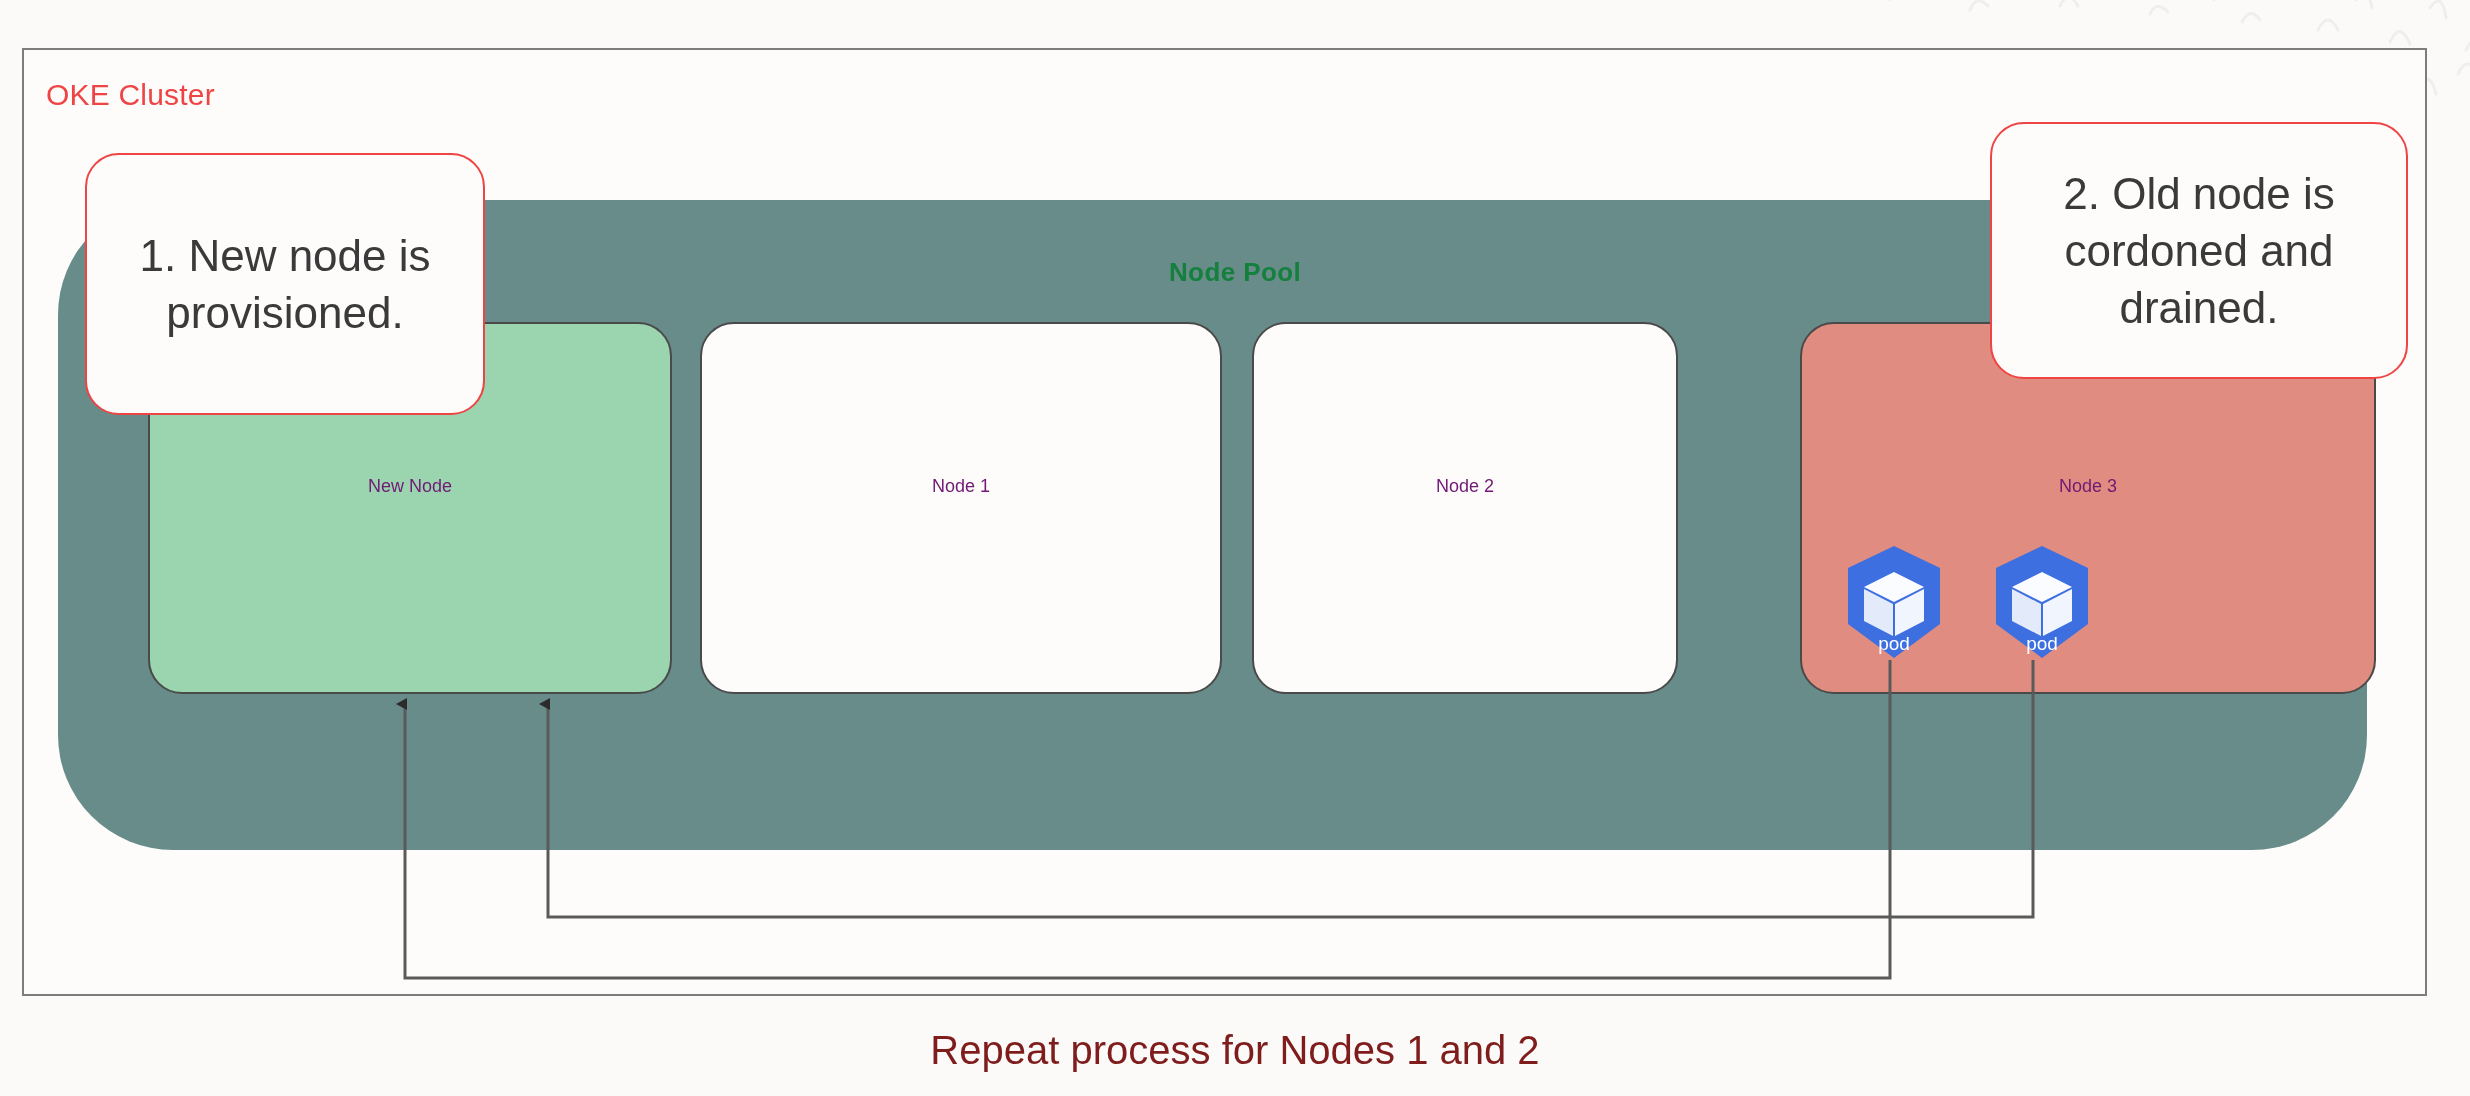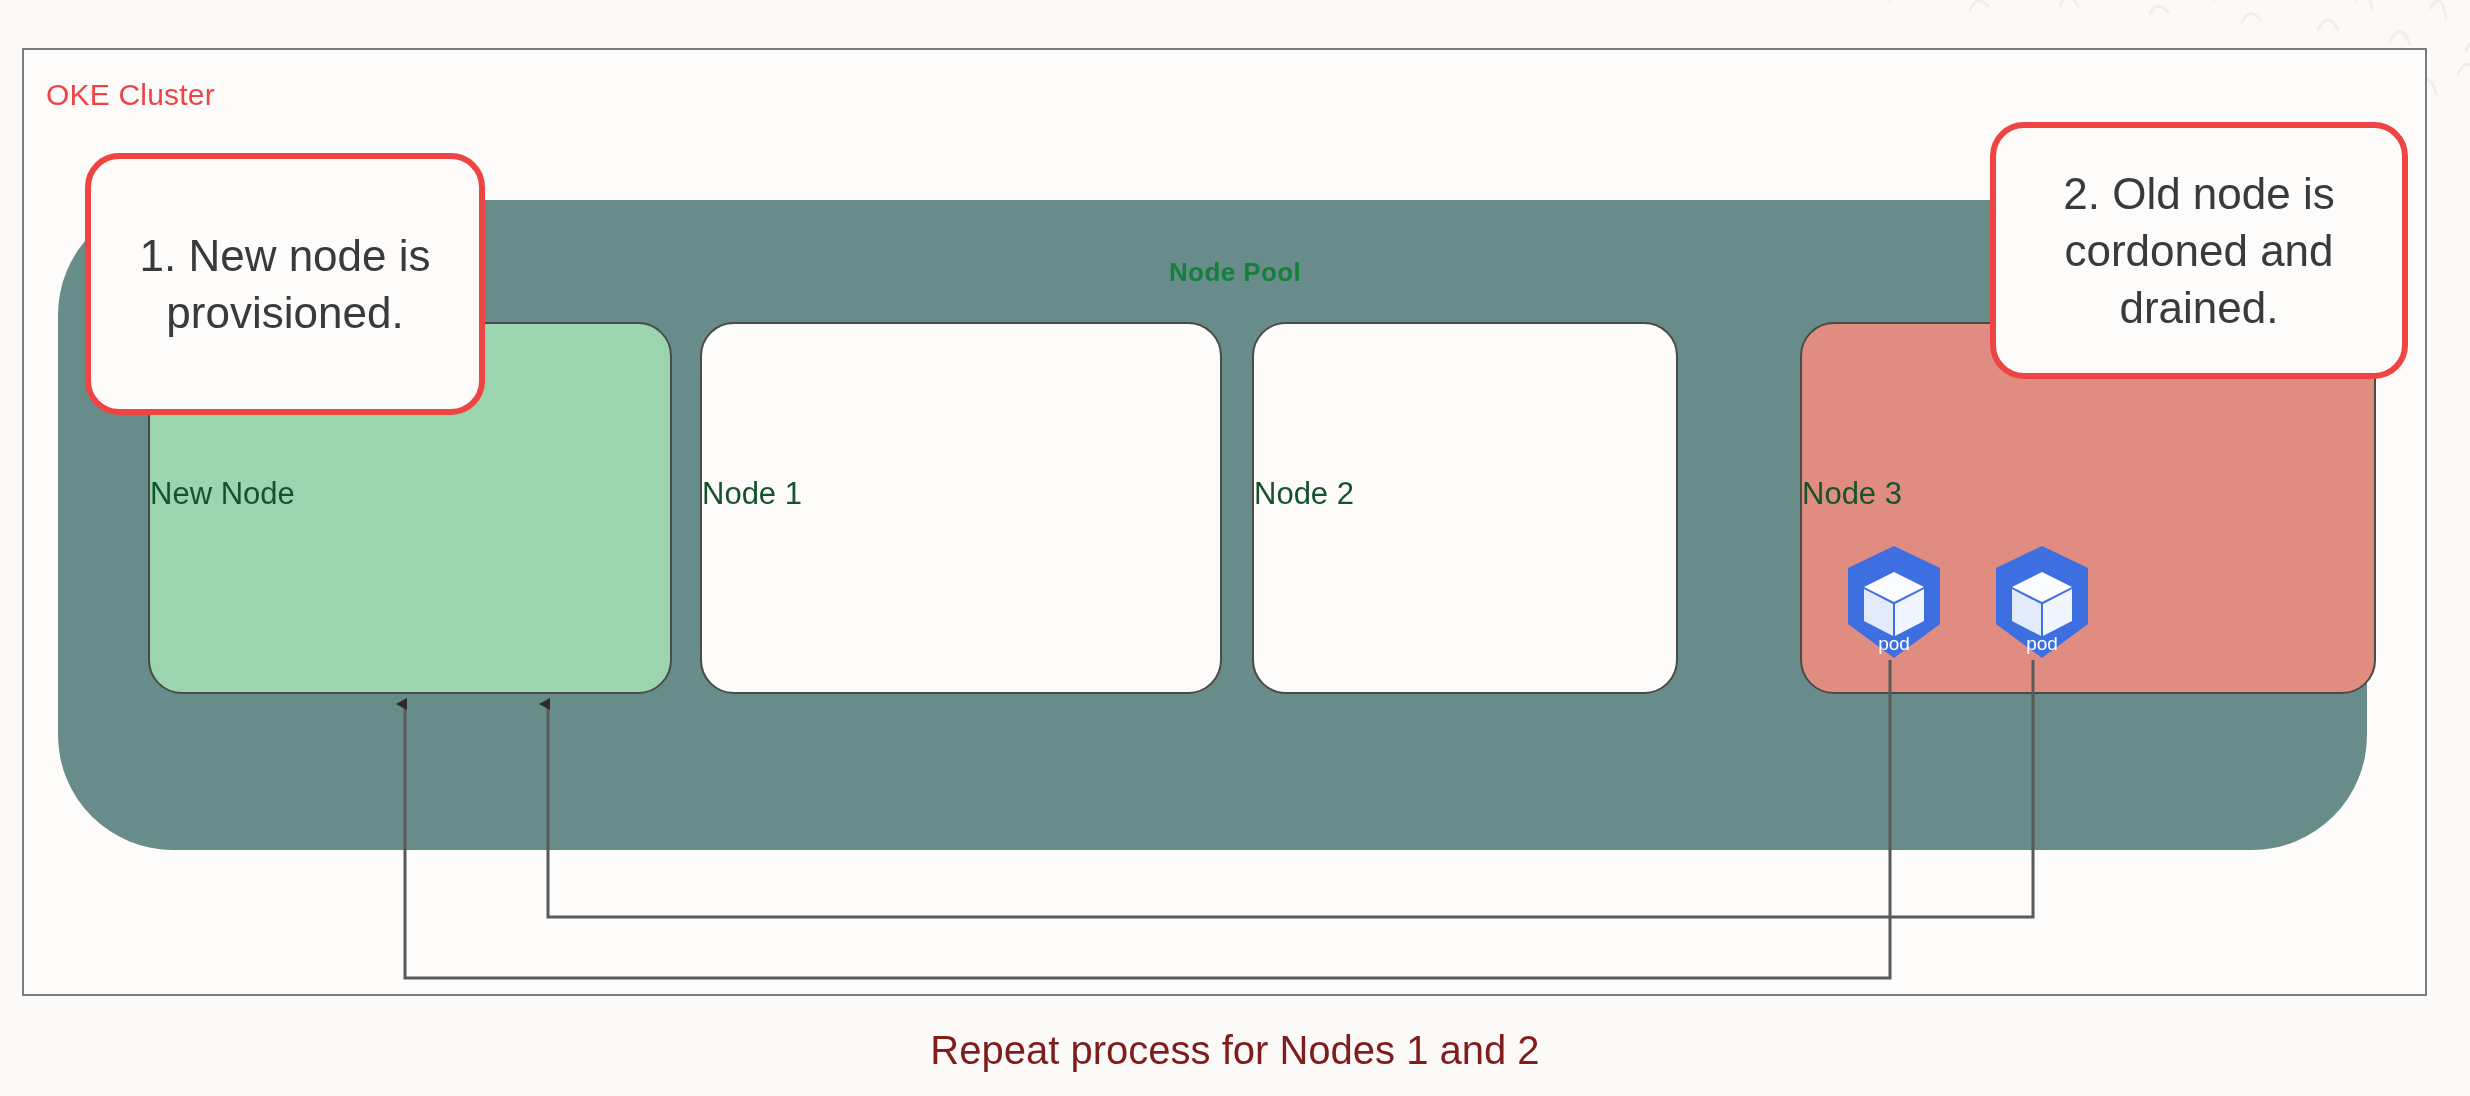--- a/index.html
+++ b/index.html
@@ -78,43 +78,43 @@
     height: 372px;
     border: 2px solid #4a4a4a;
     border-radius: 34px;
     box-sizing: border-box;
   }
   .node-label {
     position: absolute;
     left: 0;
     right: 0;
     top: 152px;
-    text-align: left;
-    font-size: 31px;
-    color: #14532d;
+    text-align: center;
+    font-size: 18px;
+    color: #701a75;
   }
   #node-new  { left: 148px;  width: 524px; background: #9bd5af; }
   #node-1    { left: 700px;  width: 522px; background: #fdfcfa; }
   #node-2    { left: 1252px; width: 426px; background: #fdfcfa; }
   #node-3    { left: 1800px; width: 576px; background: #e08c80; }
 
   
   .pod {
     position: absolute;
     width: 108px;
     height: 116px;
   }
   #pod-a { left: 1840px; top: 544px; }
   #pod-b { left: 1988px; top: 544px; }
 
   
   .callout {
     position: absolute;
     background: #fdfcfa;
-    border: 6px solid #ef4444;
+    border: 2px solid #ef4444;
     border-radius: 34px;
     box-sizing: border-box;
     display: flex;
     align-items: center;
     justify-content: center;
     text-align: center;
     color: #3a3a3a;
     font-size: 44px;
     line-height: 1.3;
     padding: 10px 22px;

